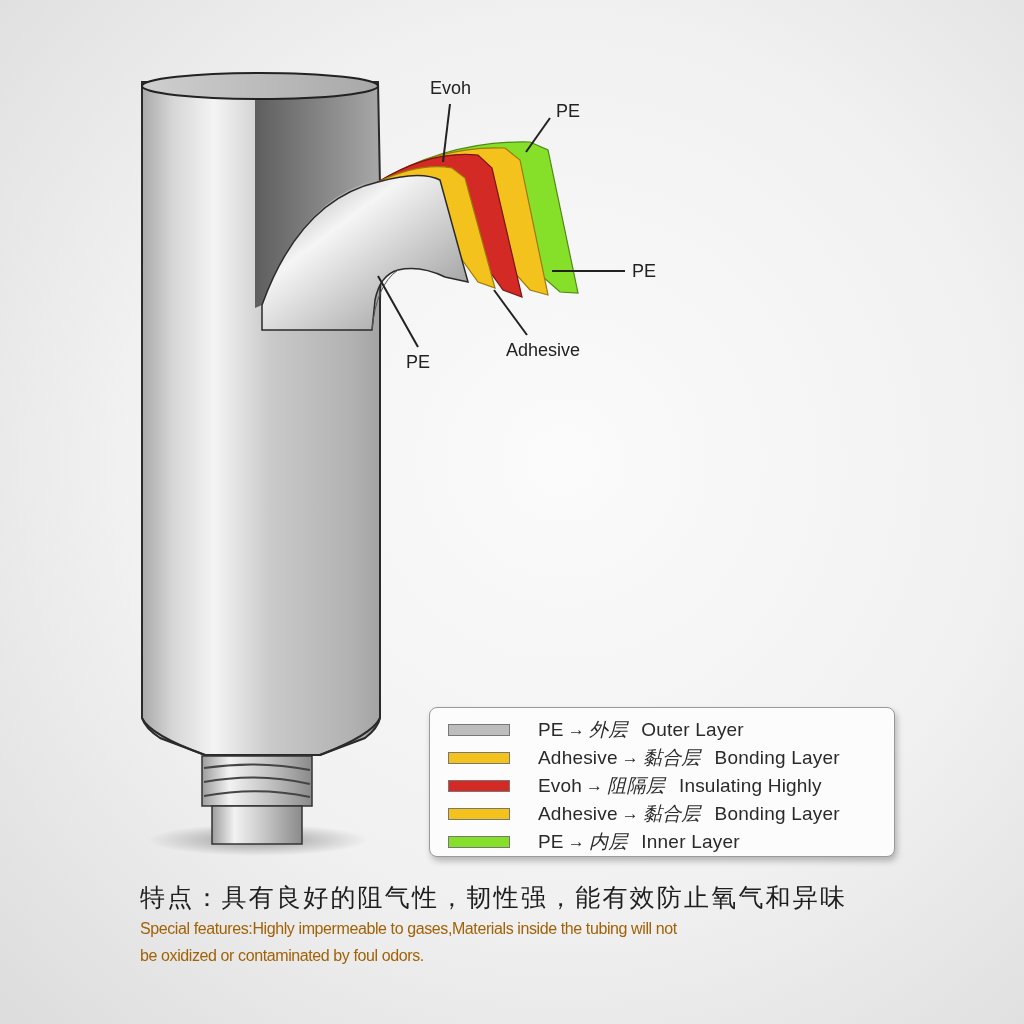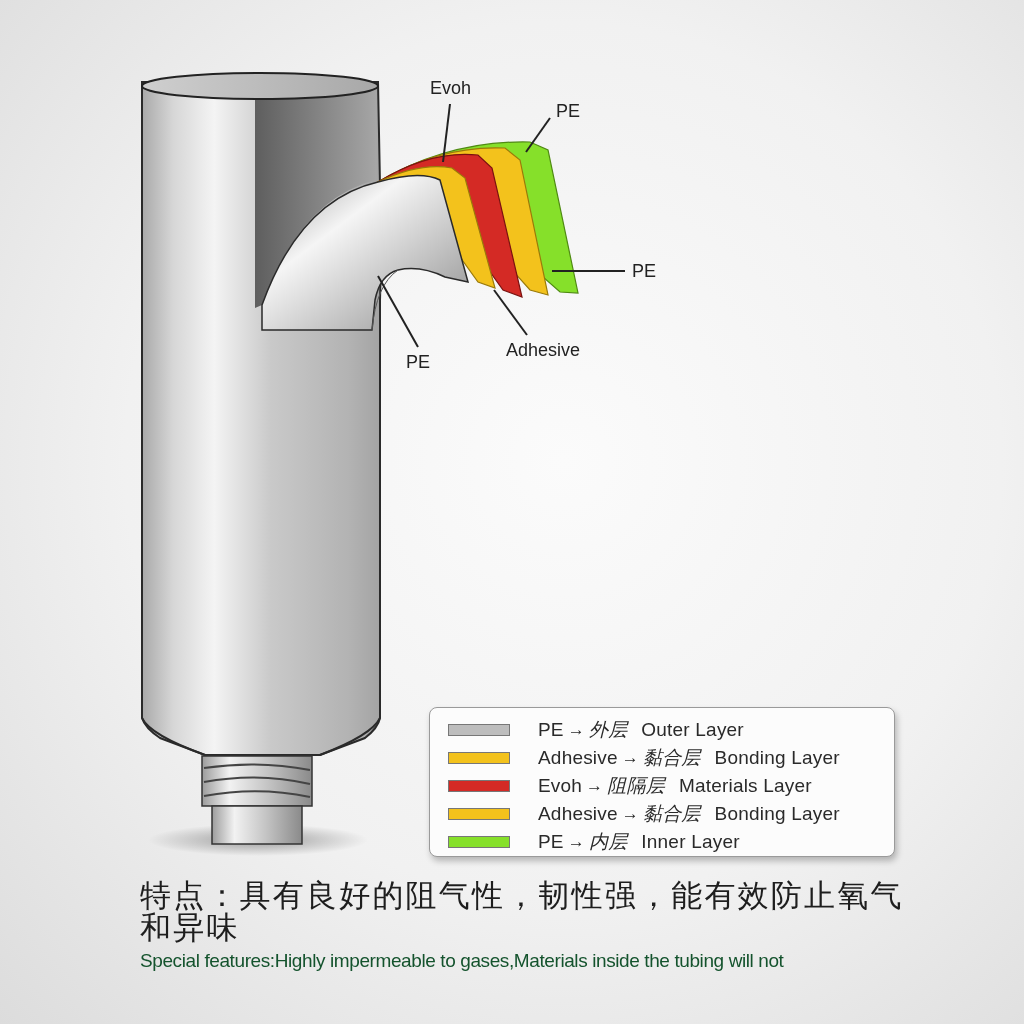--- a/index.html
+++ b/index.html
@@ -24,25 +24,25 @@
   .swatch {
     width:62px; height:12px; border:1.5px solid #777; margin-right:28px; box-sizing:border-box;
   }
   .legend-text { font-size:19px; color:#2a2a2a; white-space:pre; letter-spacing:0.2px; }
   .arrow { display:inline-block; margin:0 4px; font-size:17px; }
   .zh { margin-right:14px;font-style:italic; }
   #notes {
     position:absolute; left:140px; top:882px; width:780px;
   }
   .zh-note {
-    font-size:31px; line-height:32px; color:#1e1e1e; letter-spacing:2.2px;
-    font-family: Liberation Mono, monospace;
+    font-size:25px; line-height:32px; color:#1e1e1e; letter-spacing:2.2px;
+    font-family: Liberation Serif, serif;
   }
   .en-note {
-    font-size:19px; line-height:25px; color:#14532d; margin-top:2px;
+    font-size:16px; line-height:25px; color:#a16207; margin-top:2px;
     font-family: "Liberation Sans", sans-serif; letter-spacing:-0.4px;
   }
 </style>
 </head>
 <body>
 
 <svg id="diagram" viewBox="0 0 1024 1024" xmlns="http://www.w3.org/2000/svg">
   <defs>
     <linearGradient id="bodyGrad" x1="0" x2="1" y1="0" y2="0">
       <stop offset="0" stop-color="#a9a9a9"></stop>
@@ -127,34 +127,35 @@
     <span class="legend-text">Adhesive</span>
     <span class="legend-text arrow">→</span>
     <span class="legend-text zh">黏合层</span>
     <span class="legend-text">Bonding Layer</span>
   </div>
   <div class="legend-row">
     <div class="swatch" style="background:#d42a25;"></div>
     <span class="legend-text">Evoh</span>
     <span class="legend-text arrow">→</span>
     <span class="legend-text zh">阻隔层</span>
-    <span class="legend-text">Materials Layer</span>
+    <span class="legend-text">Insulating Highly</span>
   </div>
   <div class="legend-row">
     <div class="swatch" style="background:#f3c21c;"></div>
     <span class="legend-text">Adhesive</span>
     <span class="legend-text arrow">→</span>
     <span class="legend-text zh">黏合层</span>
     <span class="legend-text">Bonding Layer</span>
   </div>
   <div class="legend-row">
     <div class="swatch" style="background:#86e02a;"></div>
     <span class="legend-text">PE</span>
     <span class="legend-text arrow">→</span>
     <span class="legend-text zh">内层</span>
     <span class="legend-text">Inner Layer</span>
   </div>
 </div>
 
 <div id="notes">
   <div class="zh-note">特点：具有良好的阻气性，韧性强，能有效防止氧气和异味</div>
   <div class="en-note">Special features:Highly impermeable to gases,Materials inside the tubing will not</div>
+  <div class="en-note">be oxidized or contaminated by foul odors.</div>
 </div>
 
 </body></html>

